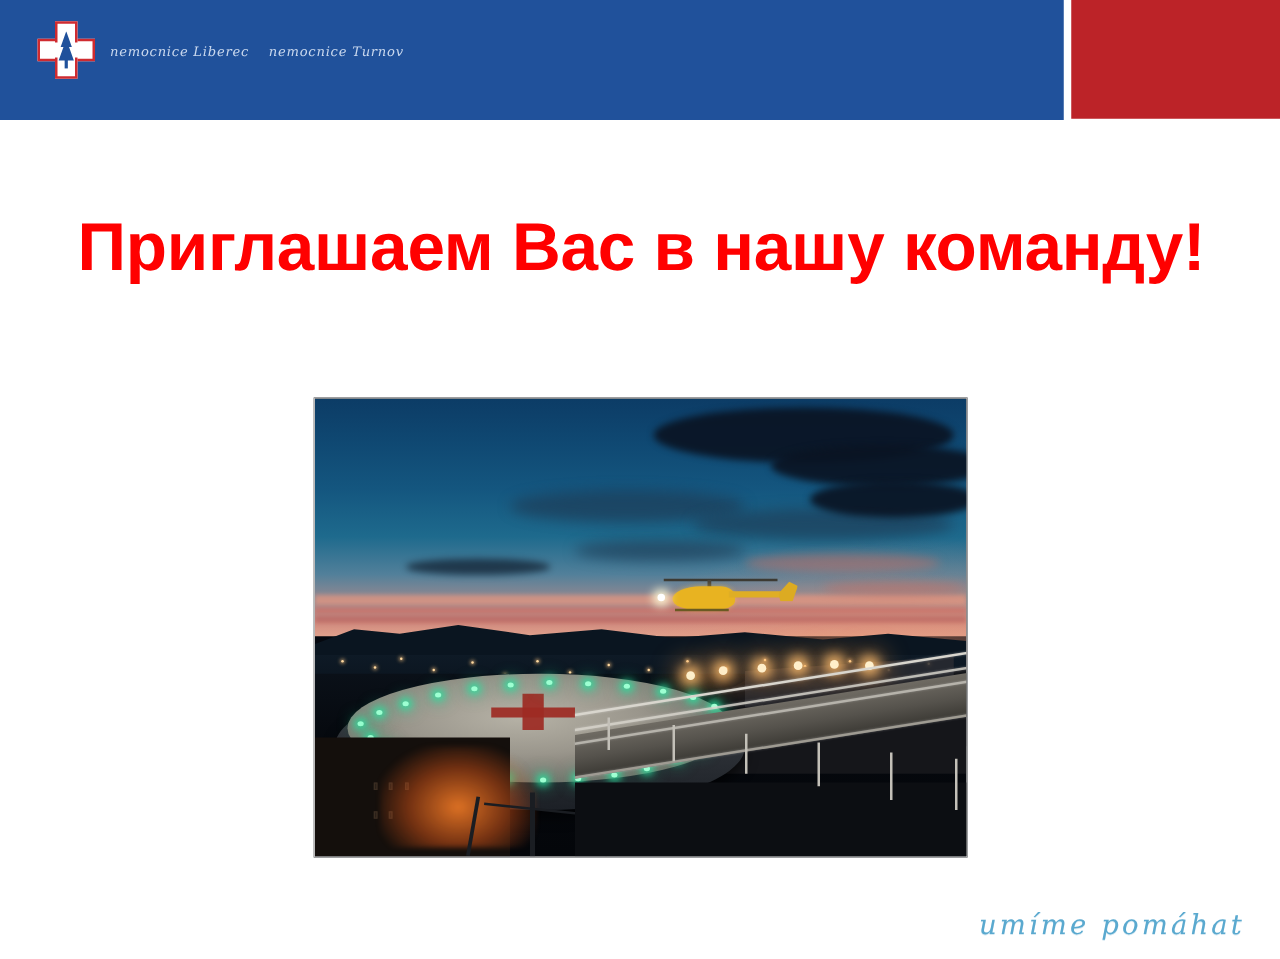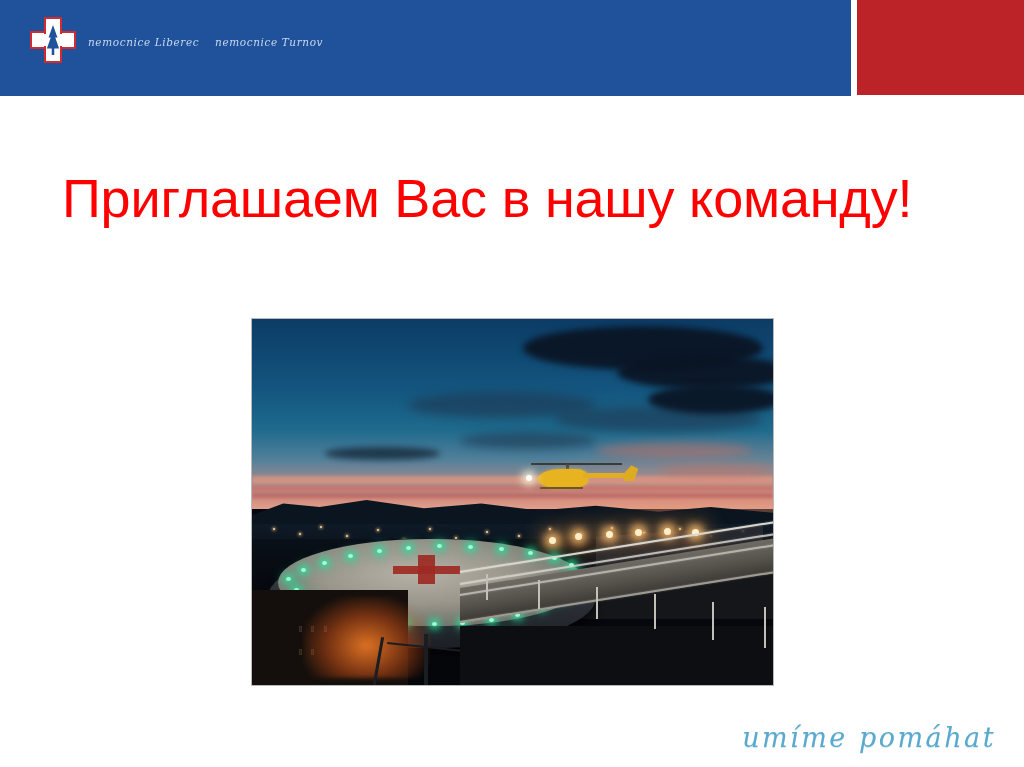--- a/index.html
+++ b/index.html
@@ -71,21 +71,21 @@
     text-align: center;
   }
 
   
   .slide-title {
     position: absolute;
     left: 62px; top: 168px;
     width: 910px;
     color: #ff0000;
     font-size: 54px;
-    font-weight: 400;
+    font-weight: 700;
     line-height: 1.12;
     letter-spacing: -0.2px;
     white-space: nowrap;
   }
 
   
   .photo-frame {
     position: absolute;
     left: 251px; top: 318px;
     width: 523px; height: 368px;
@@ -301,21 +301,21 @@
     box-shadow: 0 0 8px 4px rgba(255,255,220,0.9);
   }
 
   
   .tagline {
     position: absolute;
     right: 28px; bottom: 14px;
     color: #5aa9cf;
     font-family: "DejaVu Serif", serif;
     font-style: italic;
-    font-size: 27px;
+    font-size: 22px;
     letter-spacing: 2.5px;
     white-space: nowrap;
     text-shadow: 0 1px 0 rgba(90,169,207,0.25);
     margin-left: 36px;
   }
 </style>
 </head>
 <body>
 
 <div class="slide">

